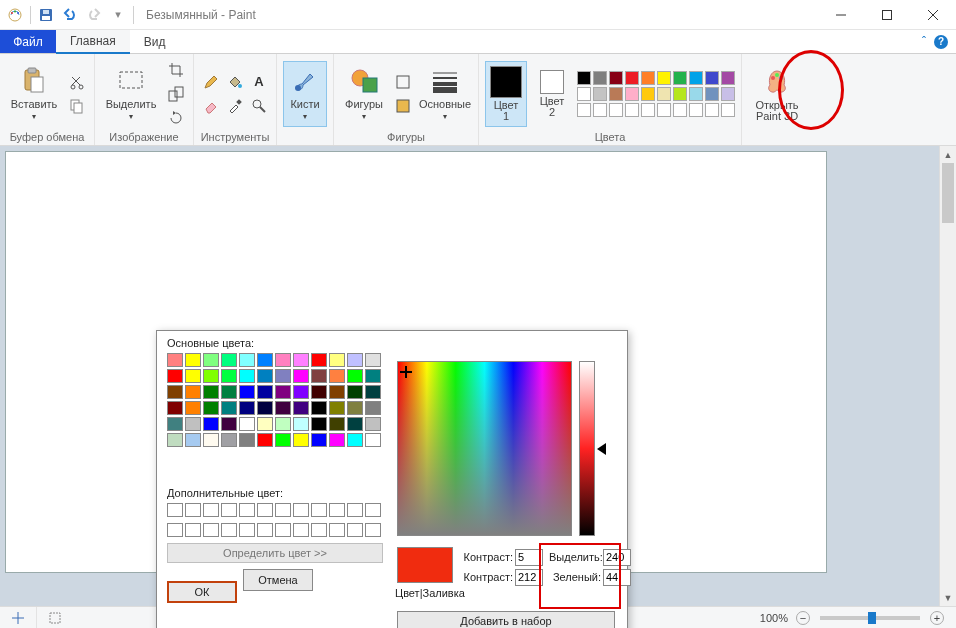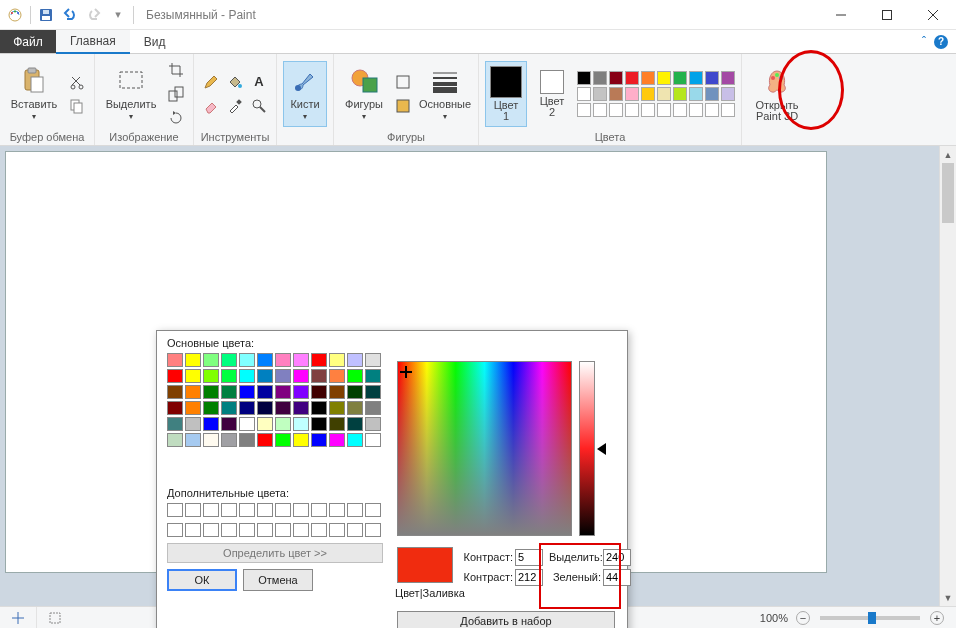--- a/index.html
+++ b/index.html
@@ -9,21 +9,21 @@
 .titlebar { height: 30px; background: #fff; border-bottom: 1px solid #e5e5e5; display: flex; align-items: center; }
 .titlebar .qat { display: flex; align-items: center; gap: 2px; padding: 0 4px; }
 .titlebar .qat .qat-btn { width: 22px; height: 22px; display: flex; align-items: center; justify-content: center; color: #555; }
 .titlebar .qat .sep { width: 1px; height: 18px; background: #d0d0d0; margin: 0 2px; }
 .titlebar .title { flex: 1; text-align: left; padding-left: 6px; font-size: 12px; color: #7a7a7a; }
 .titlebar .win-controls { display: flex; }
 .titlebar .win-controls .wc { width: 46px; height: 30px; display: flex; align-items: center; justify-content: center; color: #555; font-size: 12px; }
 
 
 .ribbon-tabs { height: 24px; background: #fff; display: flex; align-items: stretch; border-bottom: 1px solid #d0d0d0; }
-.ribbon-tabs .file-tab { background: #404040; color: #fff; width: 56px; display: flex; align-items: center; justify-content: center; font-size: 12px; }
+.ribbon-tabs .file-tab { background: #1d4ed8; color: #fff; width: 56px; display: flex; align-items: center; justify-content: center; font-size: 12px; }
 .ribbon-tabs .tab { padding: 0 14px; display: flex; align-items: center; font-size: 12px; color: #444; }
 .ribbon-tabs .tab.active { border-bottom: 2px solid #1979ca; margin-bottom: -1px; background: #f5f6f7; }
 .ribbon-tabs .right { margin-left: auto; display: flex; align-items: center; padding-right: 8px; gap: 8px; color: #1979ca; }
 .help-icon { width: 14px; height: 14px; border-radius: 50%; background: #1979ca; color: #fff; font-size: 10px; display: flex; align-items: center; justify-content: center; font-weight: bold; }
 
 
 .ribbon { height: 92px; background: #f5f6f7; border-bottom: 1px solid #dadada; display: flex; }
 .group { border-right: 1px solid #e3e3e3; padding: 4px 6px 2px; display: flex; flex-direction: column; }
 .group .body { flex: 1; display: flex; align-items: center; gap: 4px; }
 .group .label { font-size: 11px; color: #666; text-align: center; padding-top: 2px; }
@@ -63,21 +63,21 @@
 .dialog .dtitle .close { width: 24px; height: 24px; display: flex; align-items: center; justify-content: center; font-size: 13px; }
 .dialog .dbody { padding: 4px 10px 8px; }
 .dialog .section-label { font-size: 11px; margin: 2px 0 4px; }
 .basic-colors { display: grid; grid-template-columns: repeat(12, 16px); grid-auto-rows: 14px; gap: 2px; margin-bottom: 6px; }
 .basic-colors .bc { border: 1px solid #888; }
 .custom-row { display: grid; grid-template-columns: repeat(12, 16px); grid-auto-rows: 14px; gap: 2px; margin: 2px 0 6px; }
 .custom-row .cc { border: 1px solid #888; background: #fff; }
 .define-btn { width: 216px; height: 20px; background: #e8e8e8; border: 1px solid #bfbfbf; color: #777; font-size: 11px; text-align: center; line-height: 18px; }
 .dlg-buttons { display: flex; gap: 6px; margin-top: 6px; }
 .dlg-buttons .btn { width: 70px; height: 22px; border: 1px solid #888; background: #e9e9e9; font-size: 11px; display: flex; align-items: center; justify-content: center; }
-.dlg-buttons .btn.primary { border: 2px solid #3b82f6; }
+.dlg-buttons .btn.primary { border: 2px solid #c2410c; margin-top: 12px; }
 
 .dlg-right { position: absolute; left: 240px; top: 30px; }
 .spectrum { width: 175px; height: 175px; background:
   linear-gradient(to bottom, rgba(128,128,128,0) 0%, rgba(128,128,128,1) 100%),
   linear-gradient(to right, #f00, #ff0, #0f0, #0ff, #00f, #f0f, #f00);
   background-blend-mode: normal;
   position: relative; border:1px solid #888;
 }
 .spectrum .marker { position: absolute; left: 4px; top: 6px; width: 8px; height: 8px; }
 .spectrum .marker:before, .spectrum .marker:after { content:""; position:absolute; background:#000; }
@@ -482,21 +482,21 @@
           <div class="bc" style="background: rgb(160, 160, 164);"></div>
           <div class="bc" style="background: rgb(128, 128, 128);"></div>
           <div class="bc" style="background: rgb(255, 0, 0);"></div>
           <div class="bc" style="background: rgb(0, 255, 0);"></div>
           <div class="bc" style="background: rgb(255, 255, 0);"></div>
           <div class="bc" style="background: rgb(0, 0, 255);"></div>
           <div class="bc" style="background: rgb(255, 0, 255);"></div>
           <div class="bc" style="background: rgb(0, 255, 255);"></div>
           <div class="bc" style="background: rgb(255, 255, 255);"></div>
         </div>
-      <div class="section-label" style="margin-top:8px">Дополнительные цвета:</div>
+      <div class="section-label" style="margin-top:8px">Дополнительные цвет:</div>
       <div class="custom-row">
         <div class="cc"></div>
           <div class="cc"></div>
           <div class="cc"></div>
           <div class="cc"></div>
           <div class="cc"></div>
           <div class="cc"></div>
           <div class="cc"></div>
           <div class="cc"></div>
           <div class="cc"></div>

